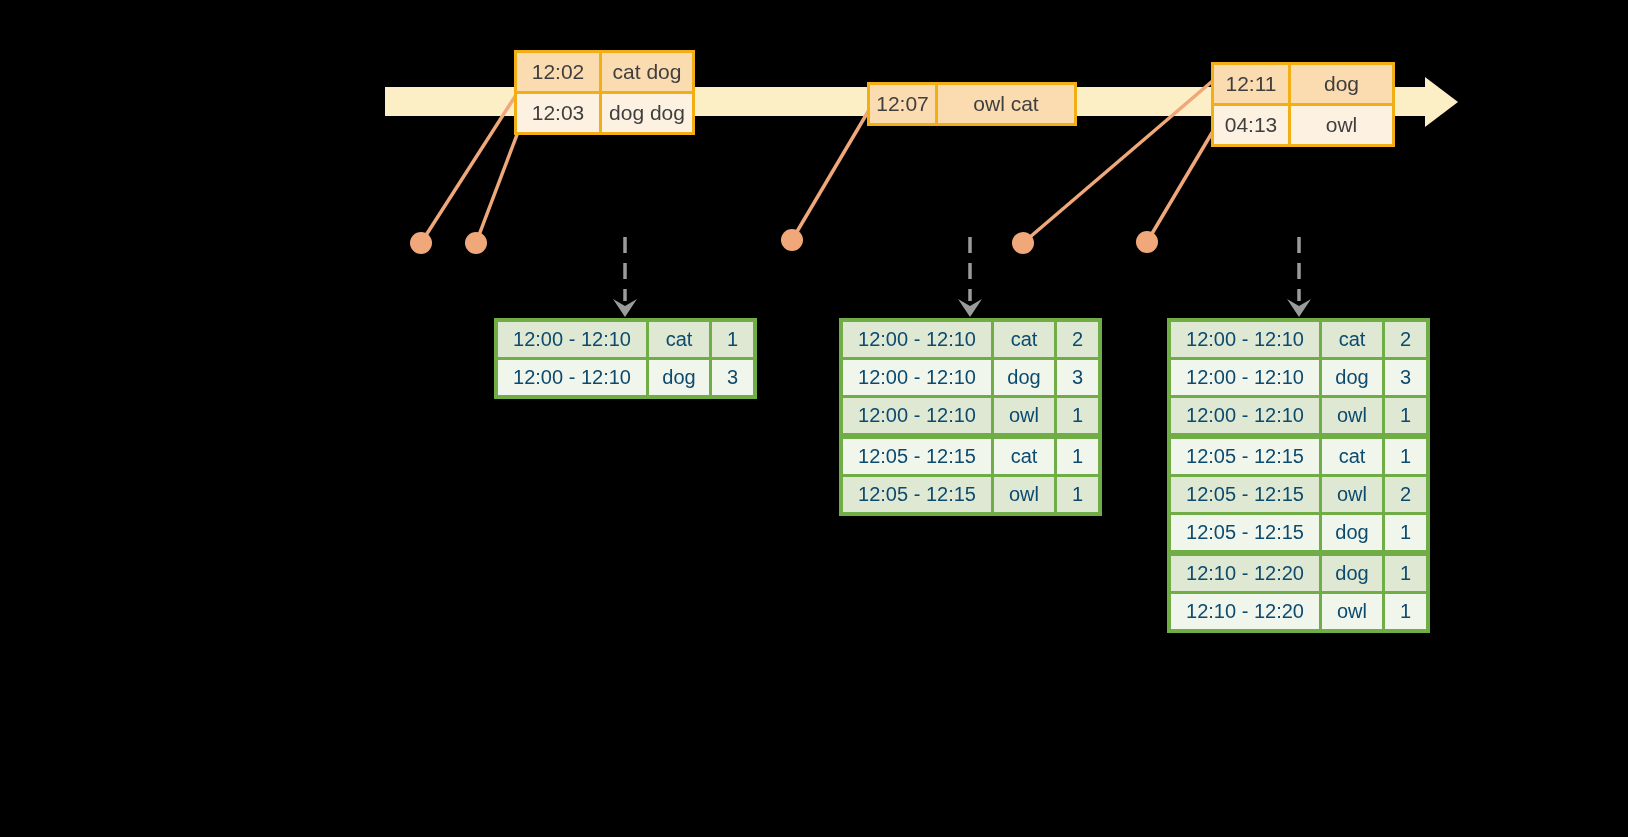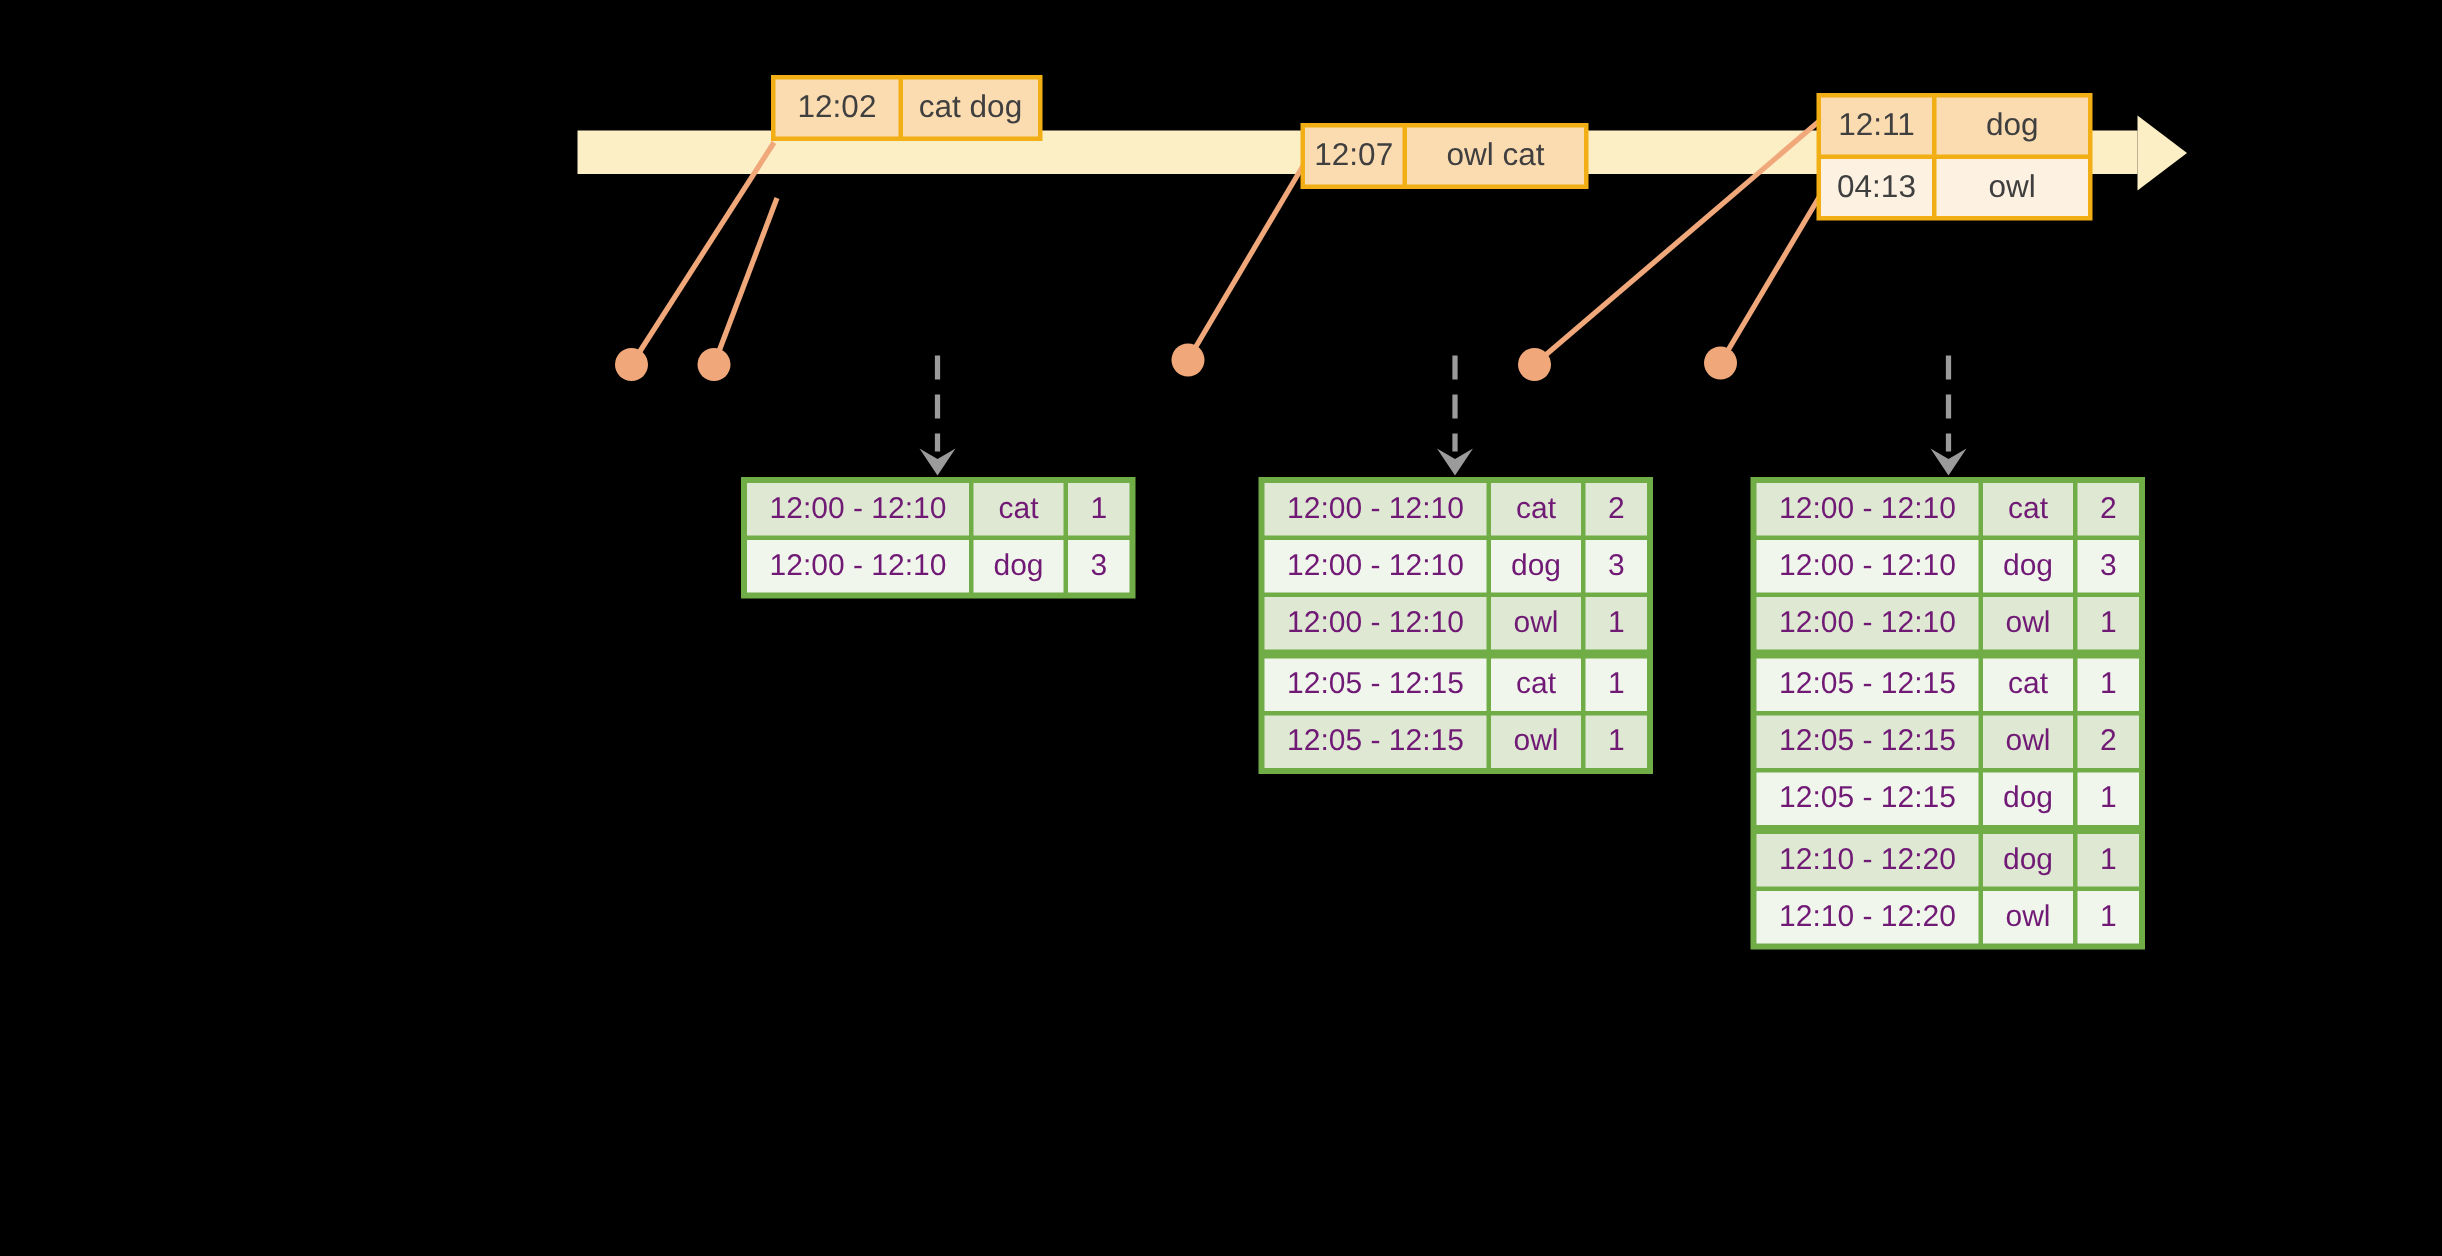--- a/index.html
+++ b/index.html
@@ -16,27 +16,27 @@
     border-top:25px solid transparent;border-bottom:25px solid transparent;border-left:33px solid #FCEEC5;}
   
   #overlay{position:absolute;left:0;top:0;z-index:2;}
   
   .etable{position:absolute;z-index:3;background:#F1AF15;padding:3px;display:flex;flex-direction:column;gap:3px;}
   .erow{display:flex;gap:3px;}
   .ecell{height:38px;line-height:38px;text-align:center;font-size:21px;color:#3F3F3F;}
   .ecell.dark{background:#FBDBB0;}
   .ecell.light{background:#FDF2E2;}
   .et-a .etime{width:82px}.et-a .ewords{width:90px}
-  .et-b .etime{width:65px}.et-b .ewords{width:118px}
+  .et-b .etime{width:65px}.et-b .ewords{width:136px}
   .et-c .etime{width:74px}.et-c .ewords{width:101px}
   
   .rtable{position:absolute;z-index:3;background:#70AD47;padding:4px;display:flex;flex-direction:column;gap:3px;}
   .rrow{display:flex;gap:3px;}
   .rrow.group{margin-top:3px;}
-  .rcell{height:35px;line-height:35px;text-align:center;font-size:20px;color:#701a75;}
+  .rcell{height:35px;line-height:35px;text-align:center;font-size:20px;color:#0c4a6e;}
   .rrow.dark .rcell{background:#DEE8D3;}
   .rrow.light .rcell{background:#F1F6ED;}
   .rwin{width:148px}.rword{width:60px}.rcount{width:41px}
 </style>
 </head>
 <body>
 
 <div id="canvas">
 
   <div id="band"></div>
@@ -61,20 +61,24 @@
     <line x1="970" y1="237" x2="970" y2="301" stroke="#9B9B9B" stroke-width="3.5" stroke-dasharray="16 10"></line>
     <polygon points="958,299 970,317 982,299 970,306" fill="#9B9B9B"></polygon>
     <line x1="1299" y1="237" x2="1299" y2="301" stroke="#9B9B9B" stroke-width="3.5" stroke-dasharray="16 10"></line>
     <polygon points="1287,299 1299,317 1311,299 1299,306" fill="#9B9B9B"></polygon>
   </svg>
 
   <div class="etable et-a" style="left:514px;top:50px;">
     <div class="erow">
       <div class="ecell etime dark">12:02</div>
       <div class="ecell ewords dark">cat dog</div>
+    </div>
+    <div class="erow">
+      <div class="ecell etime light">12:03</div>
+      <div class="ecell ewords light">dog dog</div>
     </div>
   </div>
 
   <div class="etable et-b" style="left:867px;top:82px;">
     <div class="erow">
       <div class="ecell etime dark">12:07</div>
       <div class="ecell ewords dark">owl cat</div>
     </div>
   </div>
 

